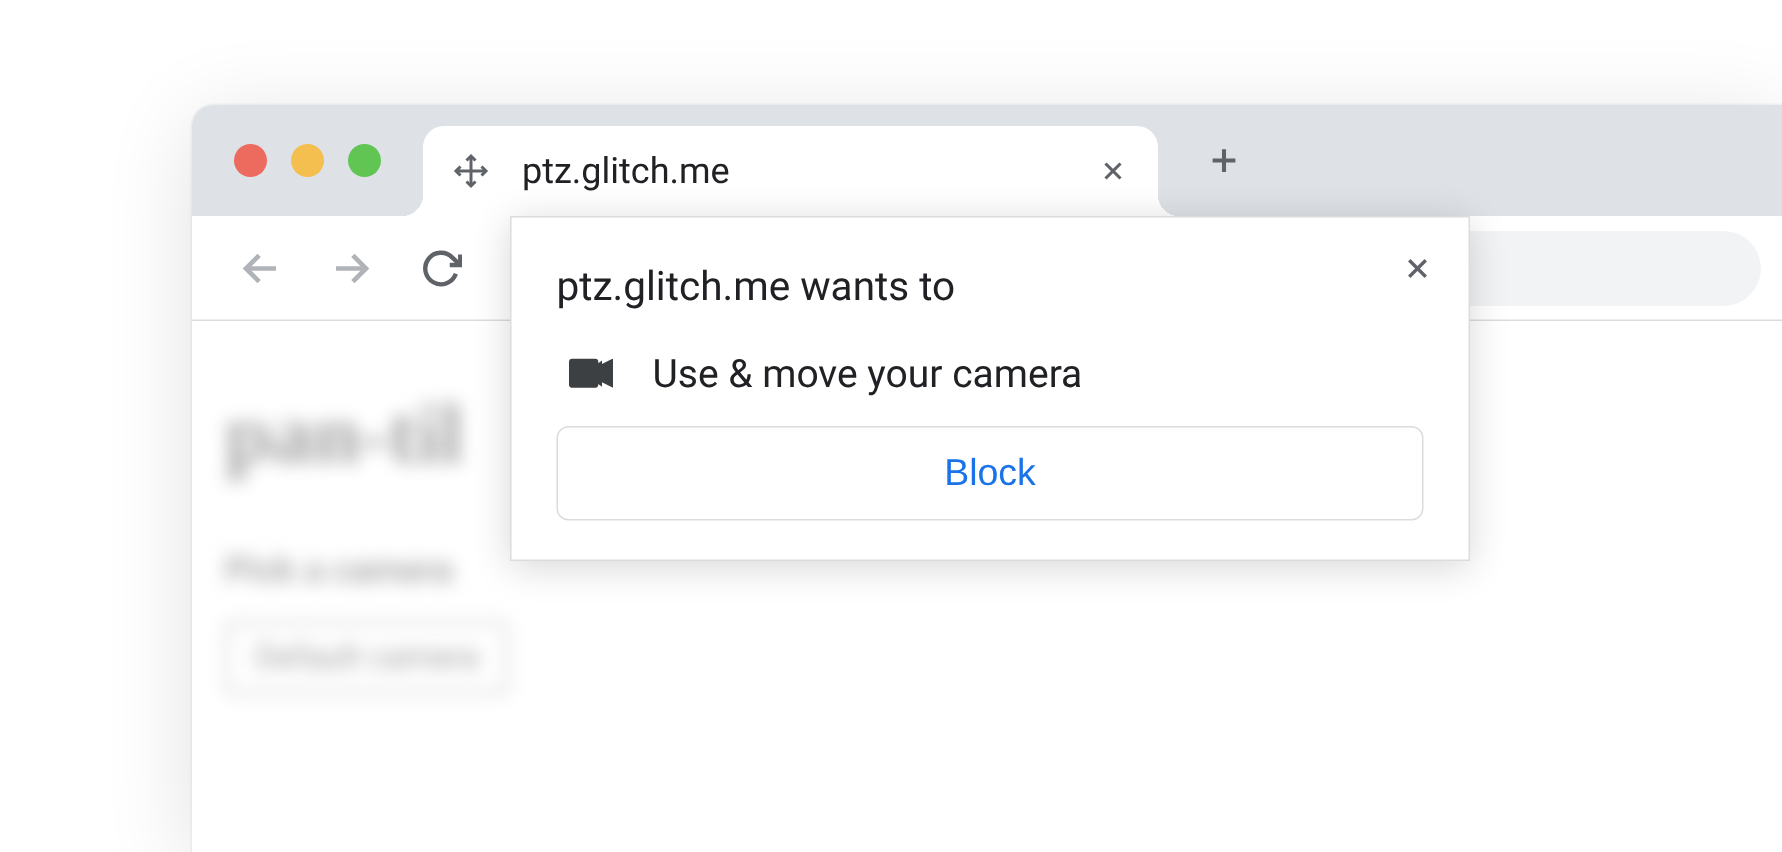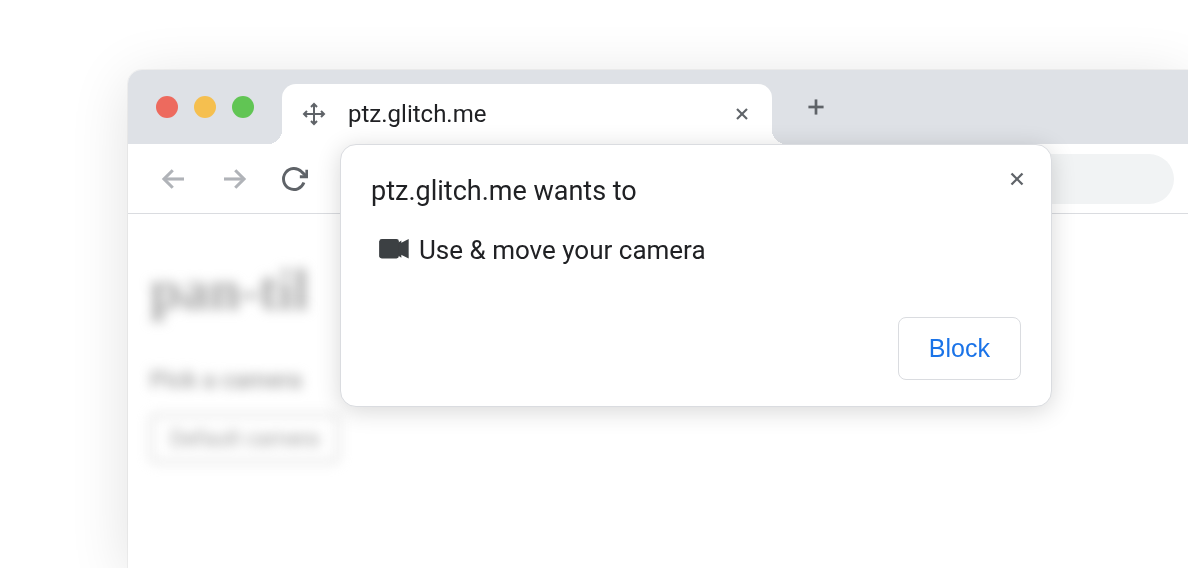--- a/index.html
+++ b/index.html
@@ -187,24 +187,24 @@
       padding: 10px 18px;
       font-size: 22px;
       color: #9e9e9e;
     }
 
     
     .permission-popup {
       position: absolute;
       top: 144px;
       left: 340px;
-      width: 712px;
+      width: 640px;
       background: #ffffff;
       border: 1px solid #dadce0;
-      border-radius: 16px;
+      border-radius: 0;
       box-shadow: 0 4px 24px rgba(0,0,0,0.16);
       padding: 30px 30px 26px 30px;
     }
     .popup-close {
       position: absolute;
       top: 16px;
       right: 16px;
       width: 36px;
       height: 36px;
       display: flex;
@@ -215,37 +215,38 @@
       border-radius: 50%;
     }
     .popup-title {
       font-size: 27px;
       color: #202124;
       margin-bottom: 28px;
     }
     .popup-row {
       display: flex;
       align-items: center;
-      gap: 10px;
-      margin-bottom: 52px;
+      gap: 26px;
+      margin-bottom: 19px;
       padding-left: 8px;
     }
     .popup-row-icon {
       color: #3c4043;
       width: 30px;
       height: 22px;
     }
     .popup-row-text {
       font-size: 26px;
       color: #202124;
     }
     .popup-buttons {
       display: flex;
-      justify-content: flex-end;
+      justify-content: flex-start;
       gap: 18px;
+      flex-direction: column;
     }
     .popup-btn {
       border: 1px solid #dadce0;
       background: #fff;
       color: #1a73e8;
       font-size: 25px;
       padding: 16px 30px;
       border-radius: 8px;
       cursor: pointer;
     }

